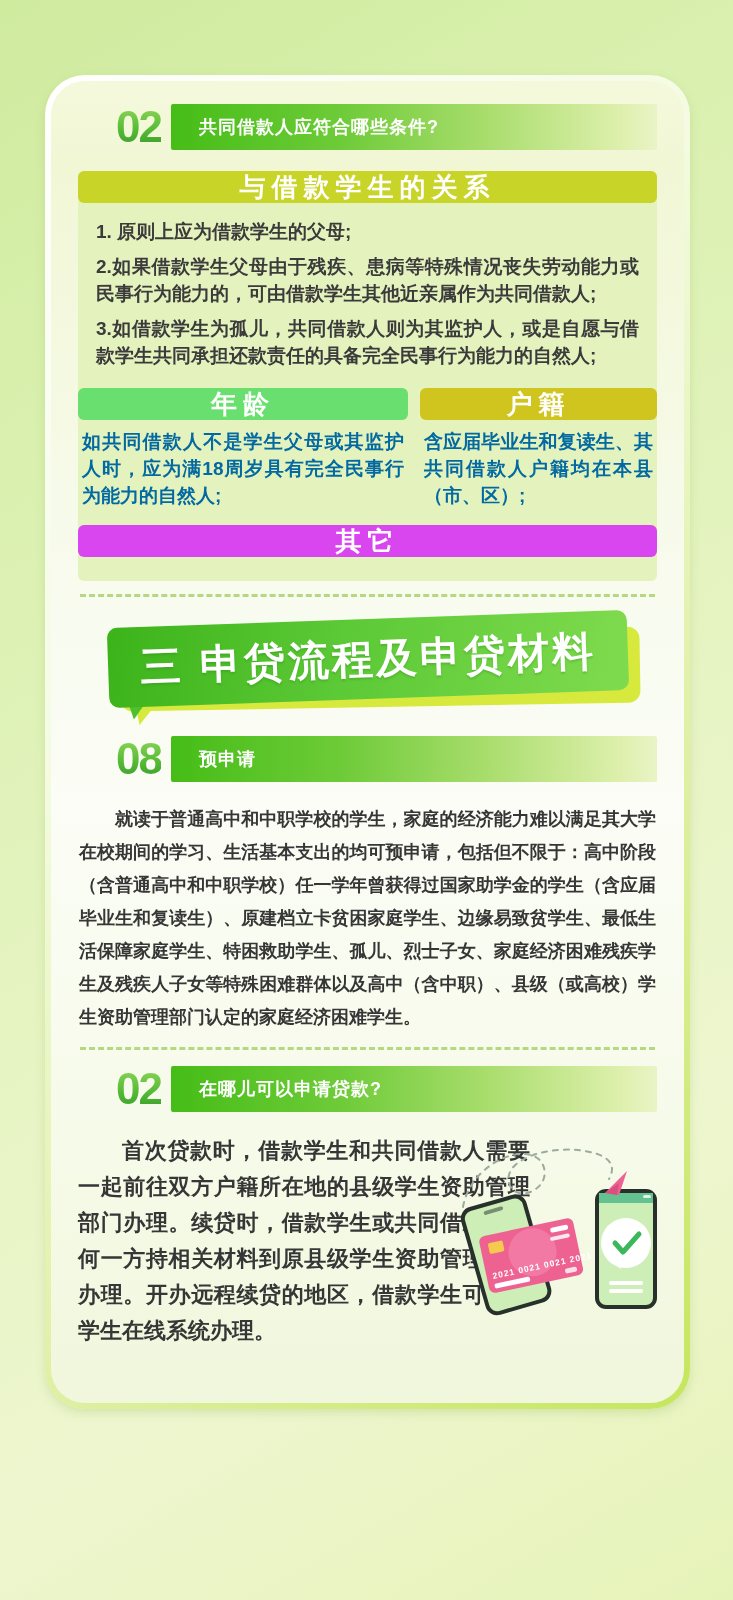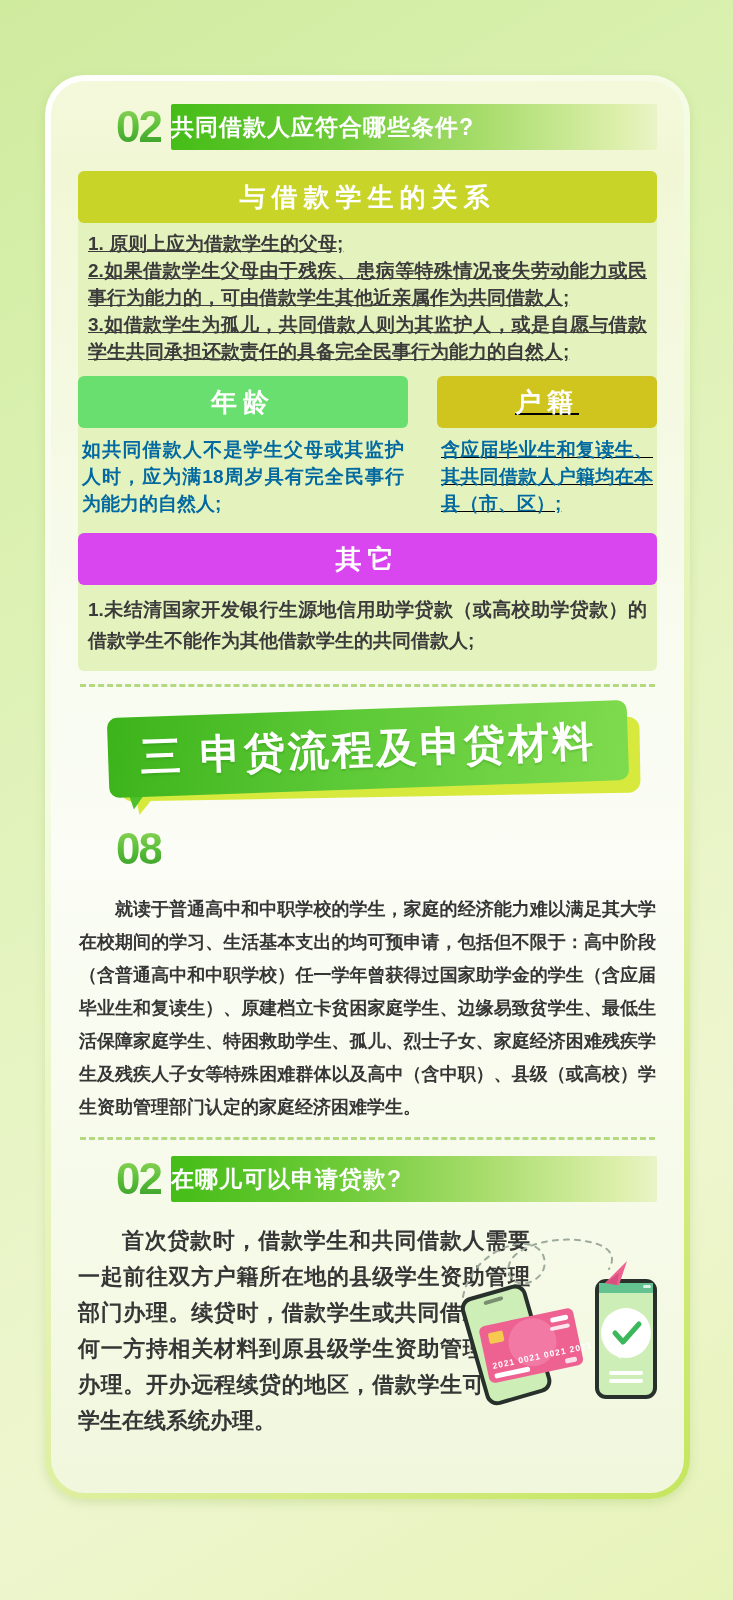--- a/index.html
+++ b/index.html
@@ -24,39 +24,39 @@
   .num-row{display:flex;align-items:stretch;margin-bottom:18px;}
   .big-num{
     font-size:44px;font-weight:900;line-height:52px;
     background:linear-gradient(180deg,#9ada61 0%,#55bb35 55%,#33952a 100%);
     -webkit-background-clip:text;background-clip:text;color:transparent;
     letter-spacing:-2px;flex:0 0 auto;margin-left:38px;
   }
   .num-banner{
     flex:1;margin-left:10px;height:46px;align-self:center;
     background:linear-gradient(90deg,#45bd17 0%,#6ecb38 35%,#a9dd6d 65%,#ddefab 92%,#e9f4c6 100%);
-    border-radius:2px;display:flex;align-items:center;
-    color:#ffffff;font-size:23px;font-weight:bold;letter-spacing:1px;
+    border-radius:2px;display:flex;align-items:center;padding-left:28px;
+    color:#ffffff;font-size:18px;font-weight:bold;letter-spacing:1px;
   }
   
   .panel{background:#e4f3bd;border-radius:6px;margin-bottom:12px;}
   .sub-banner{
-    height:52px;border-radius:6px;display:flex;align-items:center;justify-content:center;
+    height:32px;border-radius:6px;display:flex;align-items:center;justify-content:center;
     color:#ffffff;font-size:26px;font-weight:bold;letter-spacing:6px;
   }
   .sub-banner.olive{background:#c8d427;}
   .sub-banner.grass{background:#69df6f;}
   .sub-banner.gold{background:#cfc51e;}
   .sub-banner.lime{background:#d946ef;}
   .panel-body{padding:7px 10px 11px 10px;color:#3b3b3b;font-size:19px;line-height:27px;font-weight:bold;}
-  .panel-body p{margin:0;text-align:justify;text-decoration:underline;}
-  
-  .two-col{display:flex;gap:29px;margin-bottom:12px;}
+  .panel-body p{margin:8px;text-align:justify;}
+  
+  .two-col{display:flex;gap:12px;margin-bottom:12px;}
   .two-col .col-a{flex:0 0 330px;display:flex;flex-direction:column;}
-  .two-col .col-b{flex:1;display:flex;flex-direction:column;text-decoration:underline;}
+  .two-col .col-b{flex:1;display:flex;flex-direction:column;}
   .col-body{padding:8px 4px 4px 4px;color:#0369a1;font-size:19px;line-height:27px;font-weight:bold;text-align:justify;}
   .other-body{padding:9px 10px 15px 10px;color:#3b3b3b;font-size:19px;line-height:31px;font-weight:bold;}
   .other-body p{margin:0;text-align:justify;}
   .divider{border-top:3px dashed #b4da81;margin:13px 2px 13px 2px;height:0;}
   
   .big-banner-wrap{position:relative;width:520px;margin:22px auto 34px auto;height:80px;}
   .bb-back{
     position:absolute;left:12px;top:12px;right:-12px;bottom:-8px;
     background:#d8e93e;border-radius:12px;transform:rotate(-1deg);
   }
@@ -124,38 +124,40 @@
               <span>户籍</span>
             </div>
             <div class="col-body">含应届毕业生和复读生、其共同借款人户籍均在本县（市、区）;</div>
           </div>
         </div>
 
         <div class="sub-banner lime">
           <span>其它</span>
         </div>
         <div class="other-body">
-          <p>1.未结清国家开发银行生源地信用助学贷款（或高校助学贷款）的借款学生不能作为其他借款学生的共同借款人;</p>
         </div>
       </div>
 
       <div class="divider"></div>
 
       <div class="big-banner-wrap">
         <div class="bb-back"></div>
         <div class="bb-back-tail"></div>
         <div class="bb-tail"></div>
         <div class="bb-main">
           <span class="bb-marker">三</span>
           <span>申贷流程及申贷材料</span>
         </div>
       </div>
 
       <div class="num-row">
         <div class="big-num">08</div>
+        <div class="num-banner">
+          <span>预申请</span>
+        </div>
       </div>
       <p class="step-para">就读于普通高中和中职学校的学生，家庭的经济能力难以满足其大学在校期间的学习、生活基本支出的均可预申请，包括但不限于：高中阶段（含普通高中和中职学校）任一学年曾获得过国家助学金的学生（含应届毕业生和复读生）、原建档立卡贫困家庭学生、边缘易致贫学生、最低生活保障家庭学生、特困救助学生、孤儿、烈士子女、家庭经济困难残疾学生及残疾人子女等特殊困难群体以及高中（含中职）、县级（或高校）学生资助管理部门认定的家庭经济困难学生。</p>
 
       <div class="divider"></div>
 
       <div class="num-row">
         <div class="big-num">02</div>
         <div class="num-banner">
           <span>在哪儿可以申请贷款?</span>
         </div>

